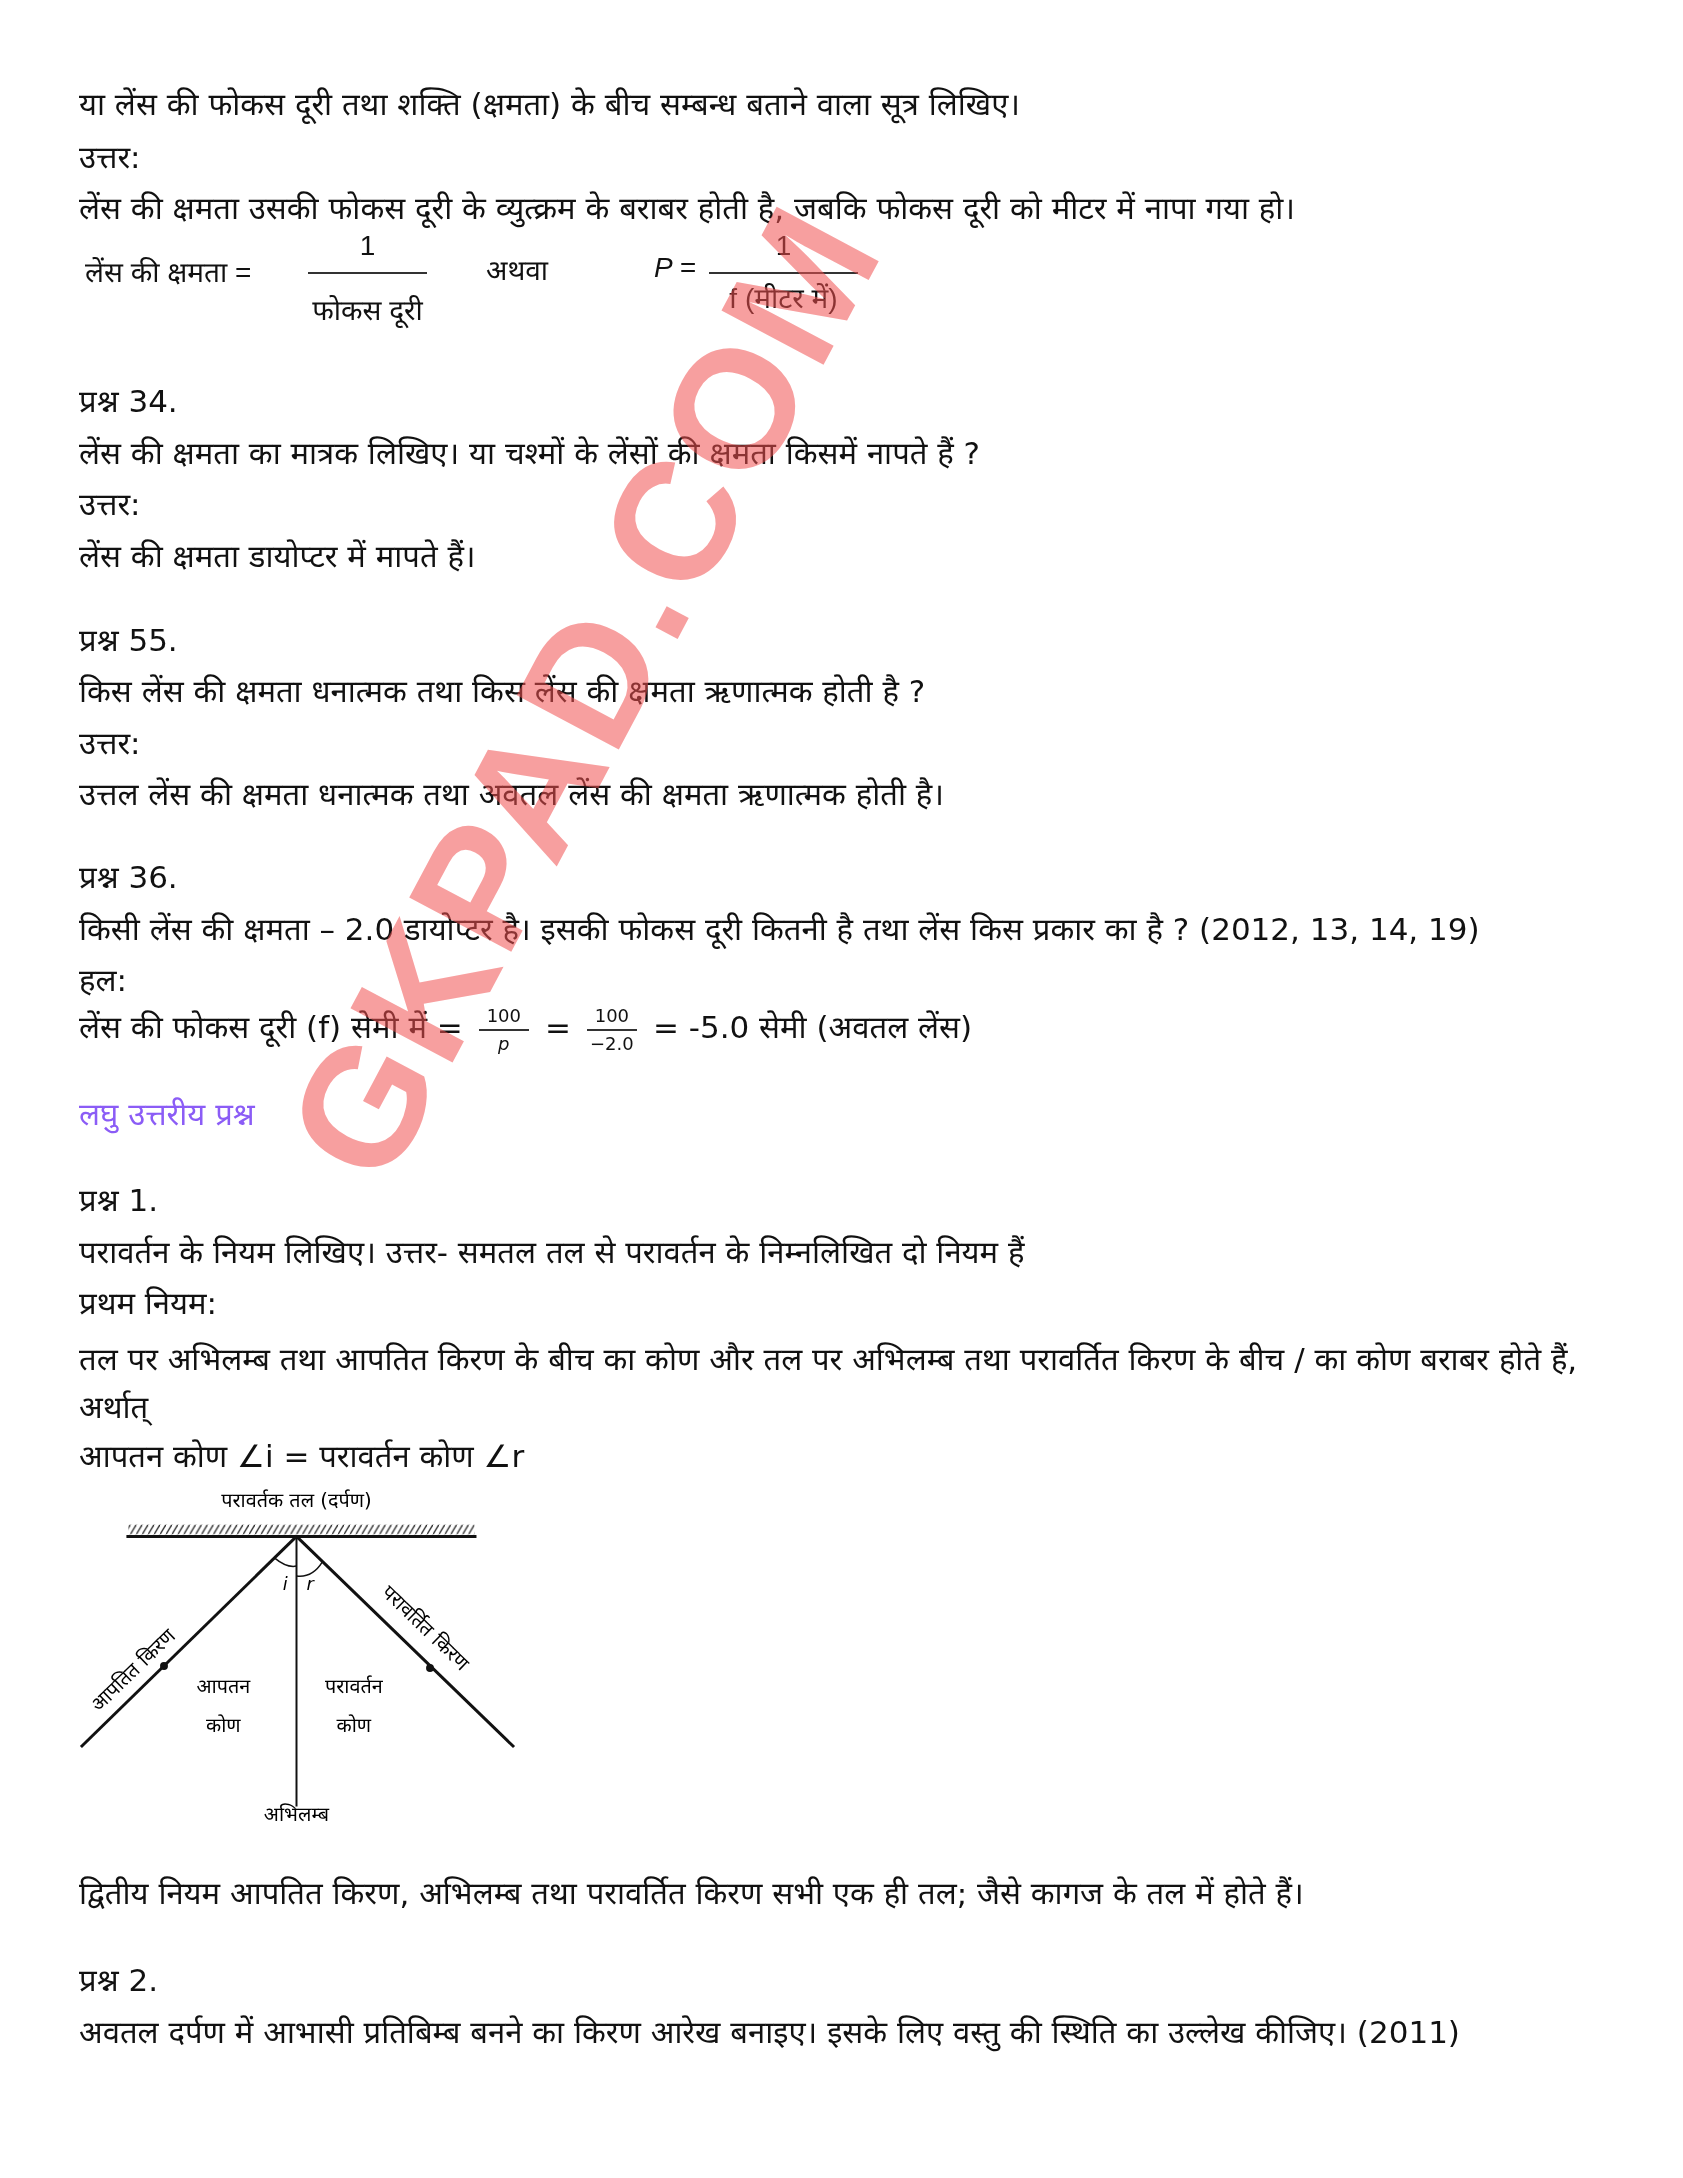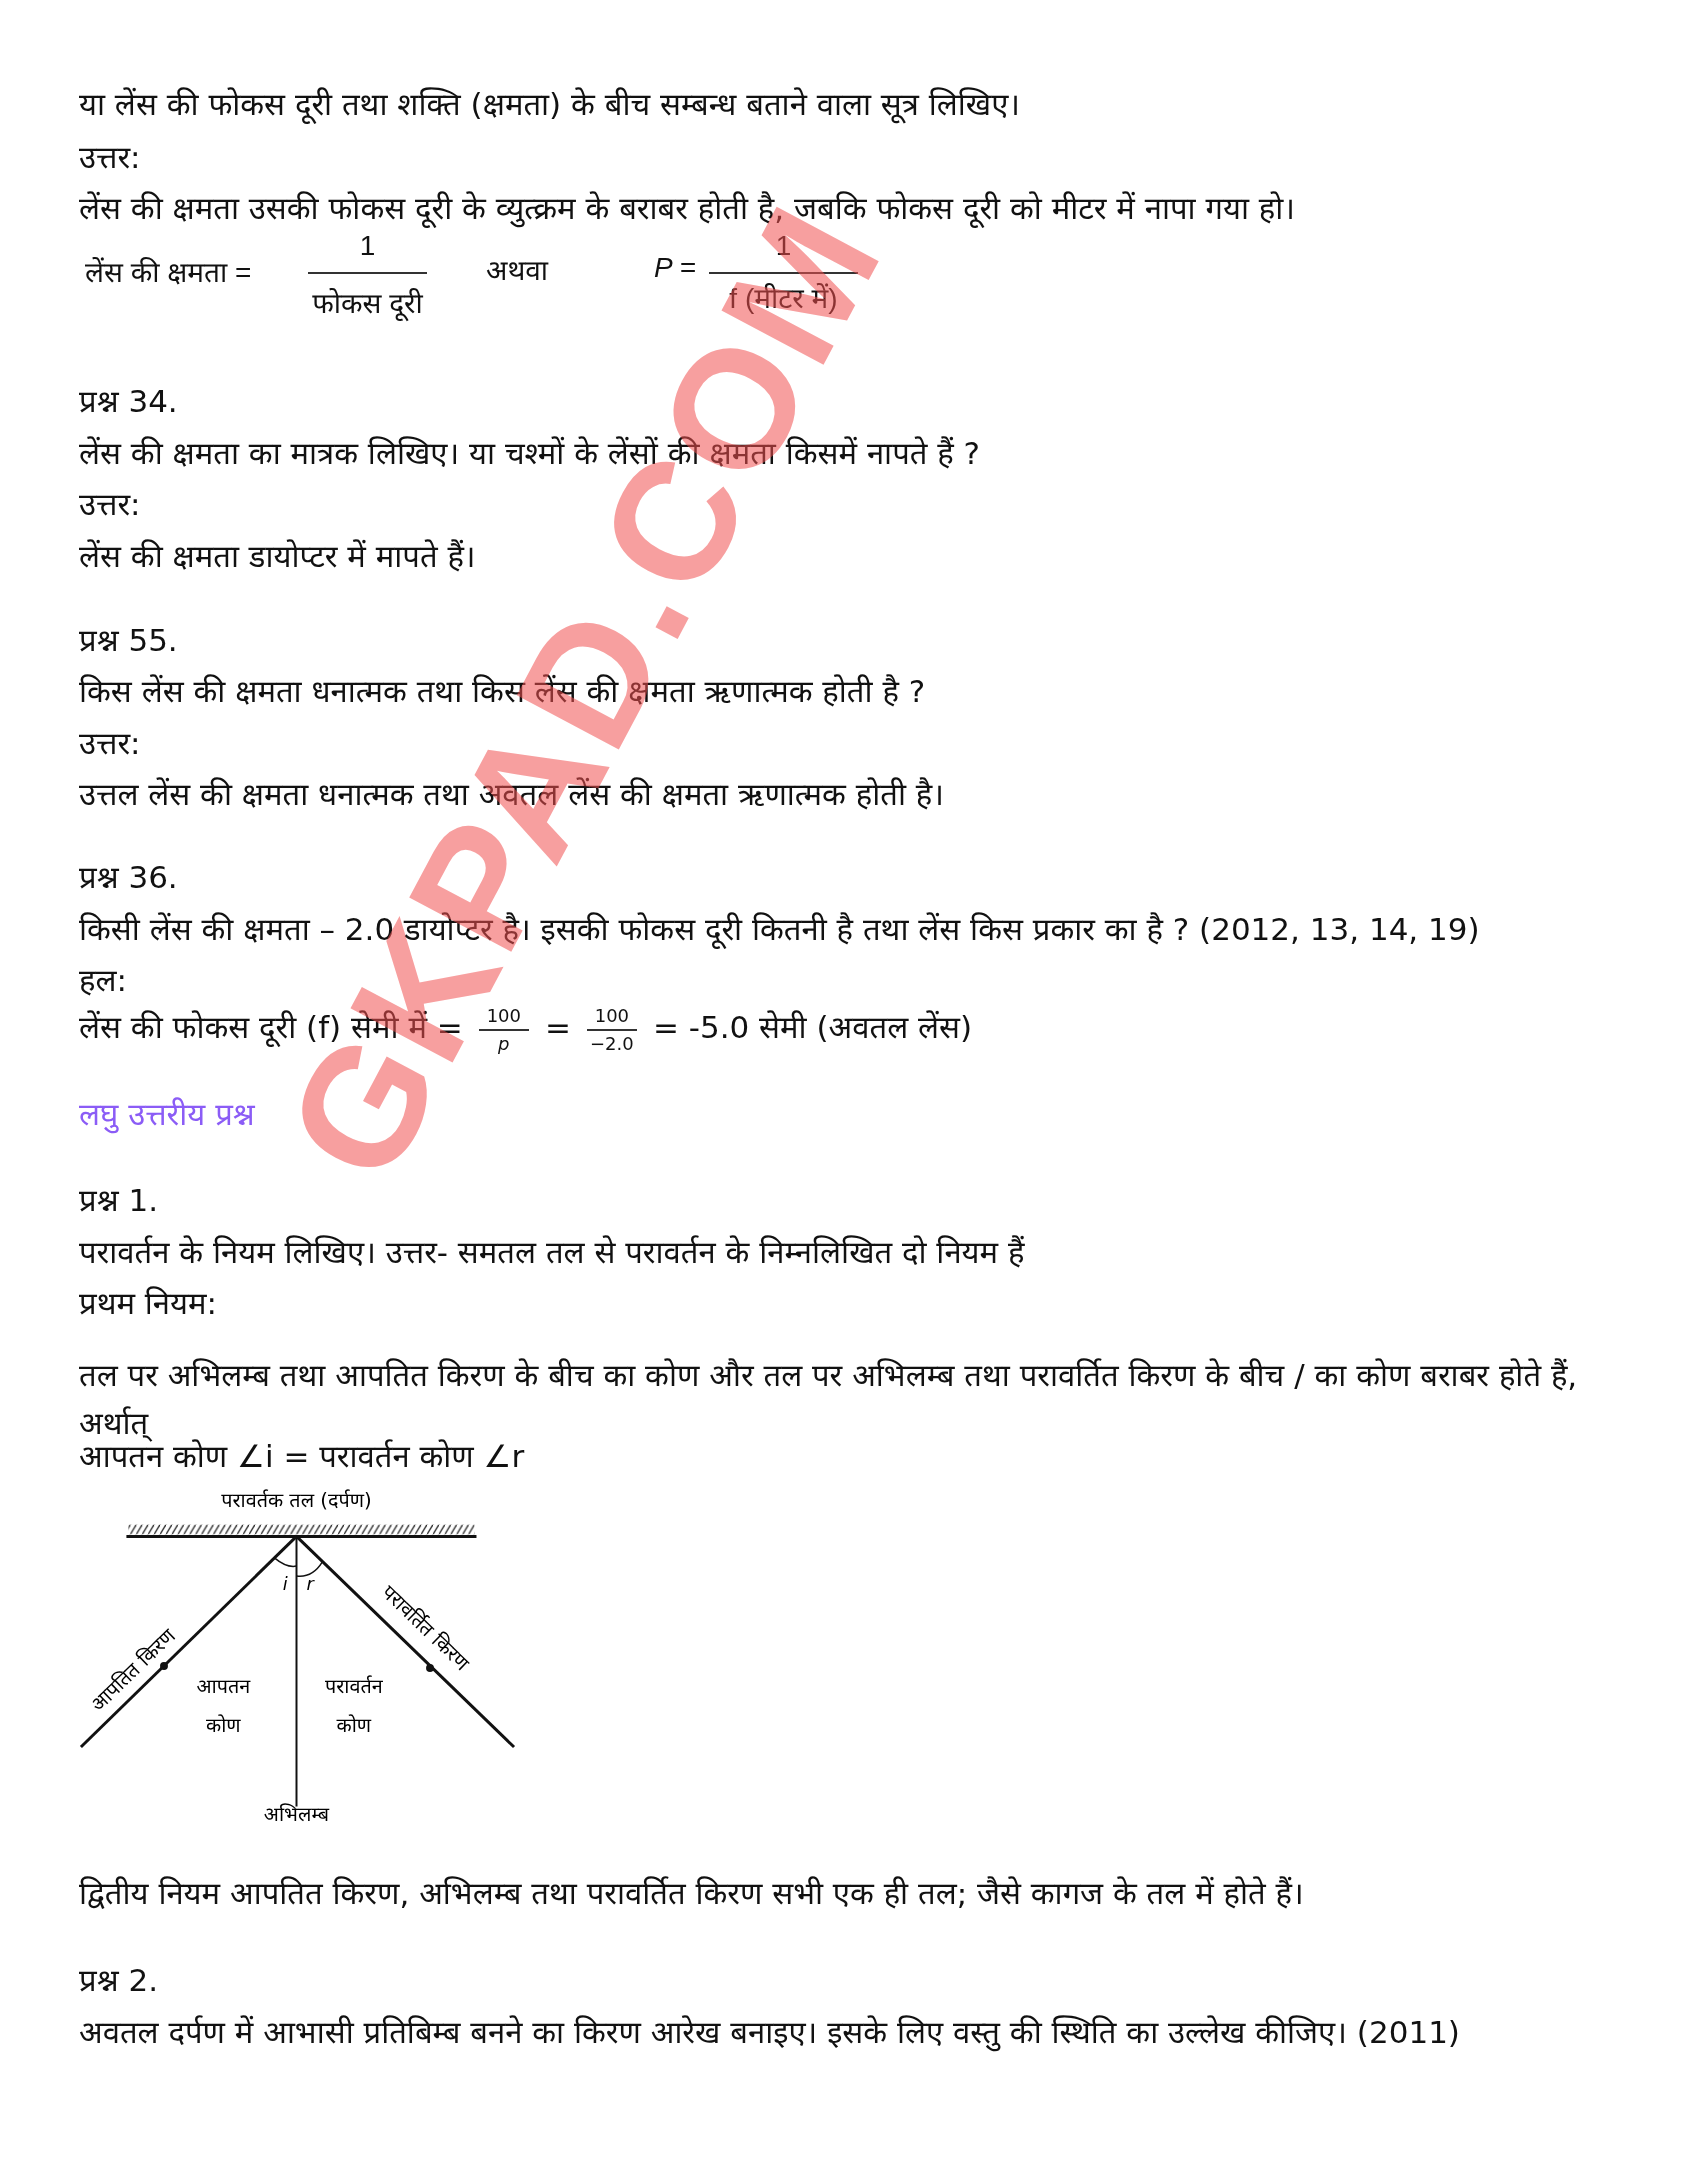--- a/index.html
+++ b/index.html
@@ -1,19 +1,19 @@
 <!DOCTYPE html>
 <html><head>
 <meta charset="utf-8">
 <style>
   html, body { margin:0; padding:0; background:#fff; }
   body { width:1683px; height:2178px; position:relative; overflow:hidden;
          font-family:"DejaVu Sans", sans-serif; color:#111; }
   .line { position:absolute; left:79px; font-size:31px; line-height:40px; white-space:nowrap; }
-  .wrap { white-space:normal; width:1544px;margin-top:16px; }
+  .wrap { white-space:normal; width:1544px; }
   .blue { color:#8b5cf6; }
   .frac { display:inline-block; vertical-align:middle; text-align:center; margin:0 6px; }
   .frac .num { display:block; border-bottom:2px solid #333; padding:0 8px; }
   .frac .den { display:block; }
   .small { font-size:18px; line-height:26px; }
   .watermark { position:absolute; left:228px; top:297px; font-family:"Liberation Sans", sans-serif;
     font-size:168px; font-weight:bold; color:rgba(240,80,80,0.55); transform:rotate(-62deg);
     transform-origin:0 0; white-space:nowrap; letter-spacing:4px; top:1119px; left:248px; }
   svg text { font-family:"DejaVu Sans", sans-serif; }
 </style>
@@ -21,21 +21,21 @@
 <body>
 
 <div class="line" style="top:84px">या लेंस की फोकस दूरी तथा शक्ति (क्षमता) के बीच सम्बन्ध बताने वाला सूत्र लिखिए।</div>
 <div class="line" style="top:137px">उत्तर:</div>
 <div class="line" style="top:188px">लेंस की क्षमता उसकी फोकस दूरी के व्युत्क्रम के बराबर होती है, जबकि फोकस दूरी को मीटर में नापा गया हो।</div>
 
 <div style="position:absolute; left:85px; top:230px; height:89px; width:792px; font-family:Liberation Sans, sans-serif; font-size:28px;">
   <span style="position:absolute; left:0; top:22px;">लेंस की क्षमता =</span>
   <span style="position:absolute; left:223px; top:0; width:119px; text-align:center;">1</span>
   <span style="position:absolute; left:223px; top:42px; width:119px; border-top:2px solid #333;"></span>
-  <span style="position:absolute; left:223px; top:53px; width:119px; text-align:center;">फोकस दूरी</span>
+  <span style="position:absolute; left:223px; top:60px; width:119px; text-align:center;">फोकस दूरी</span>
   <span style="position:absolute; left:401px; top:20px;">अथवा</span>
   <span style="position:absolute; left:569px; top:22px; font-style:italic;">P =</span>
   <span style="position:absolute; left:624px; top:0; width:149px; text-align:center;">1</span>
   <span style="position:absolute; left:624px; top:42px; width:149px; border-top:2px solid #333;"></span>
   <span style="position:absolute; left:624px; top:48px; width:149px; text-align:center;">f (मीटर में)</span>
 </div>
 
 <div class="line" style="top:381px">प्रश्न 34.</div>
 <div class="line" style="top:433px">लेंस की क्षमता का मात्रक लिखिए। या चश्मों के लेंसों की क्षमता किसमें नापते हैं ?</div>
 <div class="line" style="top:484px">उत्तर:</div>

